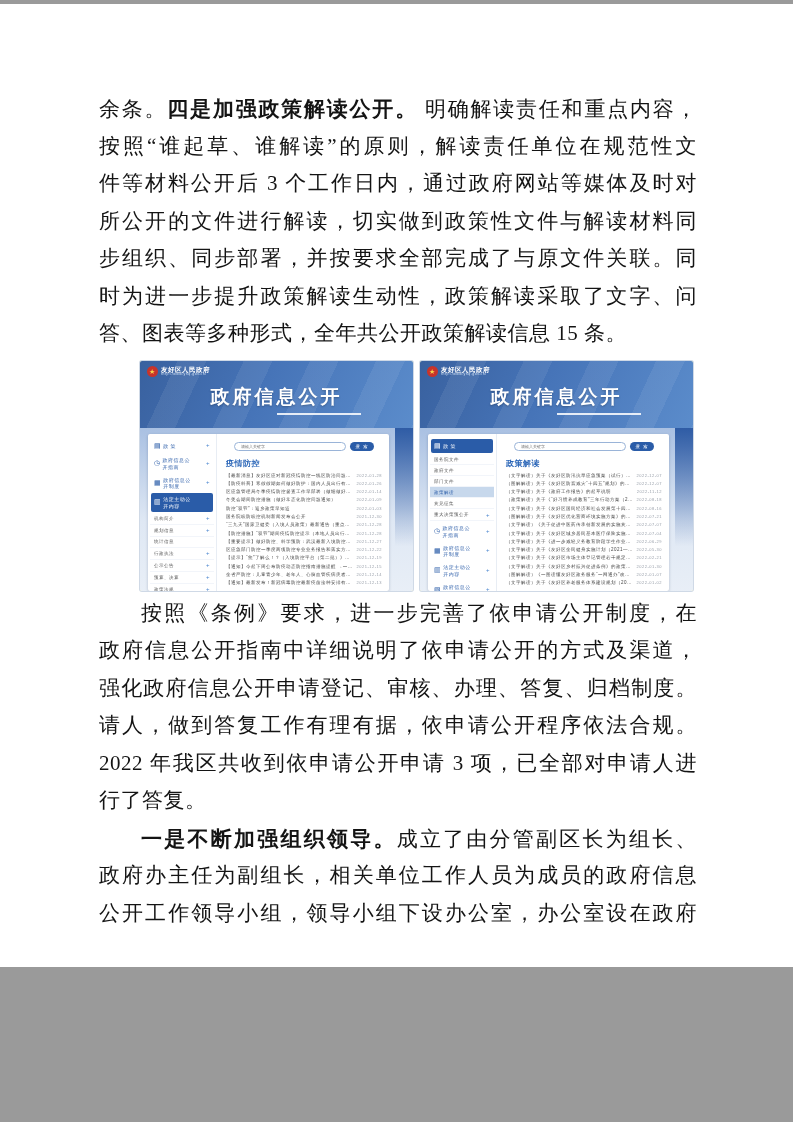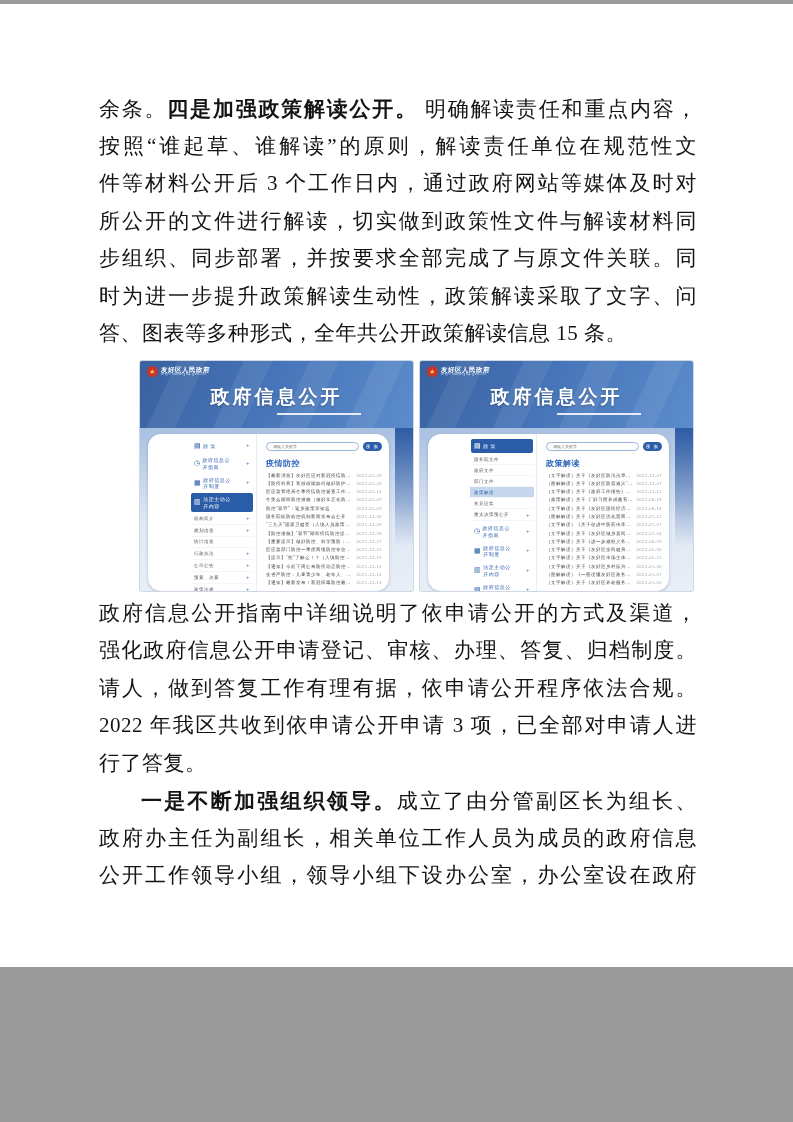--- a/index.html
+++ b/index.html
@@ -33,22 +33,22 @@
   .site-url{font-size:3.5px;color:#cfe0f5;}
   .banner-title{position:absolute;top:23px;width:100%;text-align:center;z-index:2;
           font-size:19px;font-weight:700;color:#ffffff;letter-spacing:3px;
           text-shadow:0 1px 2px rgba(0,0,0,.25);}
   .banner-underline{position:absolute;top:52px;left:50%;width:84px;height:2px;z-index:2;
           background:rgba(255,255,255,.85);}
   .shot-body{height:163px;position:relative;padding:6px 24px 0 8px;
           background:linear-gradient(180deg,#a9c0e2 0%,#dfe8f4 55%,#e9eff7 100%);}
   .shot-body::after{content:"";position:absolute;right:0;top:0;width:18px;height:100%;
           background:linear-gradient(180deg,#2f5ca5 0%,rgba(207,220,238,0) 70%);}
-  .card{background:#ffffff;height:157px;display:flex;border-radius:13px;overflow:hidden;
-          box-shadow:0 1px 3px rgba(20,40,80,.25);padding-left:40px;}
+  .card{background:#ffffff;height:157px;display:flex;border-radius:2px;overflow:hidden;
+          box-shadow:0 1px 3px rgba(20,40,80,.25);}
   .sidebar{width:64px;flex-shrink:0;border-right:1px solid #e8edf4;padding:4px 2px 0 2px;
           overflow:hidden;}
   .sb-main{display:flex;align-items:center;gap:2px;padding:3px 3px;margin:1px 1px;
           color:#2a5ca8;font-size:5px;line-height:1.25;border-radius:2px;}
   .sb-main .sb-label{width:32px;word-break:break-all;}
   .sb-main.active{background:#2a5ca8;color:#ffffff;}
   .sb-icon{font-size:7px;flex-shrink:0;}
   .sb-plus{margin-left:auto;color:#4a86d0;font-size:6px;flex-shrink:0;}
   .sb-sub{display:flex;align-items:center;padding:2.5px 4px;font-size:4.5px;color:#555;
           border-bottom:1px solid #f2f5fa;}
@@ -340,20 +340,21 @@
                   </div>
                 </div>
             </div>
           </div>
         </div>
       </div>
 
     </div>
 
     <div>
+        <div class="doc-line ind"><span>按照《条例》要求，进一步完善了依申请公开制度，在</span></div>
         <div class="doc-line"><span>政府信息公开指南中详细说明了依申请公开的方式及渠道，</span></div>
         <div class="doc-line"><span>强化政府信息公开申请登记、审核、办理、答复、归档制度。</span></div>
         <div class="doc-line"><span>请人，做到答复工作有理有据，依申请公开程序依法合规。</span></div>
         <div class="doc-line"><span>2022 年我区共收到依申请公开申请 3 项，已全部对申请人进</span></div>
         <div class="doc-line nj"><span>行了答复。</span></div>
       </div>
     <div>
         <div class="doc-line ind"><span class="bd">一是不断加强组织领导。</span><span>成立了由分管副区长为组长、</span></div>
         <div class="doc-line"><span>政府办主任为副组长，相关单位工作人员为成员的政府信息</span></div>
         <div class="doc-line"><span>公开工作领导小组，领导小组下设办公室，办公室设在政府</span></div>

